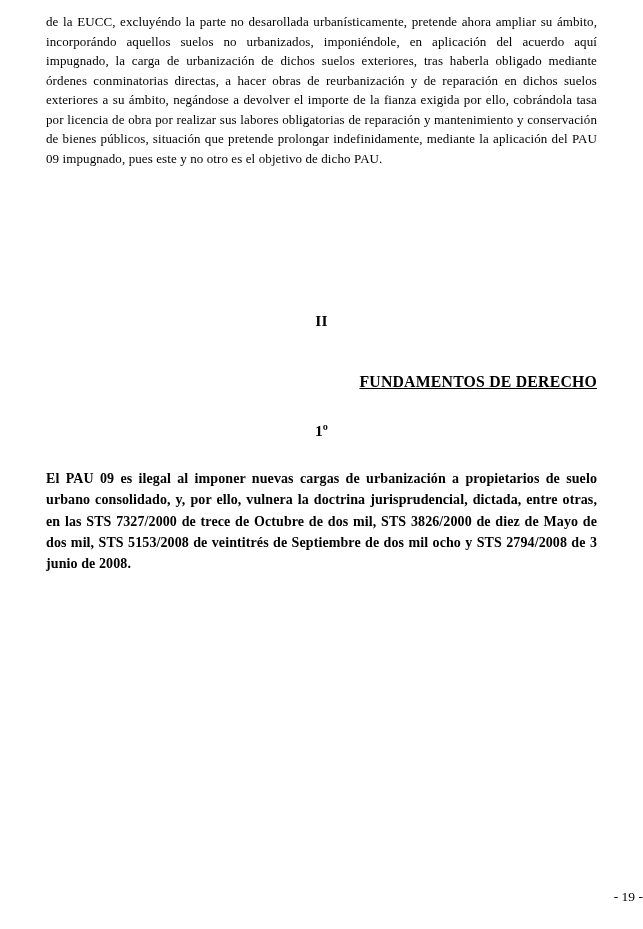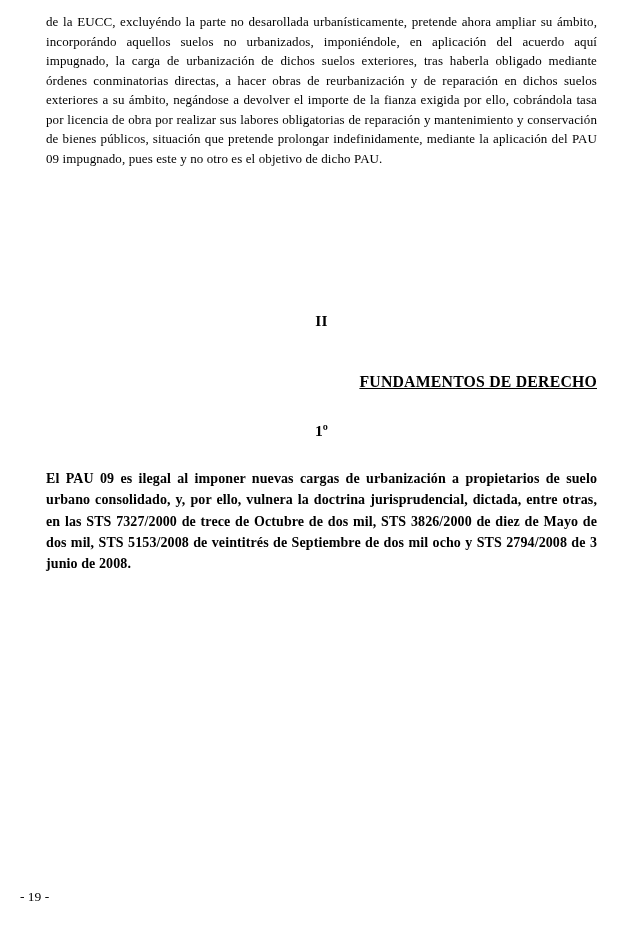--- a/index.html
+++ b/index.html
@@ -72,21 +72,21 @@
     text-align: justify;
     text-justify: inter-word;
     margin: 0;
     letter-spacing: 0.1px;
   }
   .page-footer {
     position: absolute;
     left: 0;
     right: 0;
     bottom: 24px;
-    text-align: left;
+    text-align: right;
     font-family: "Liberation Serif", serif;
     font-size: 13.5px;
     margin-left: 20px;
   }
 </style>
 </head>
 <body>
 
 <div class="page">
 

